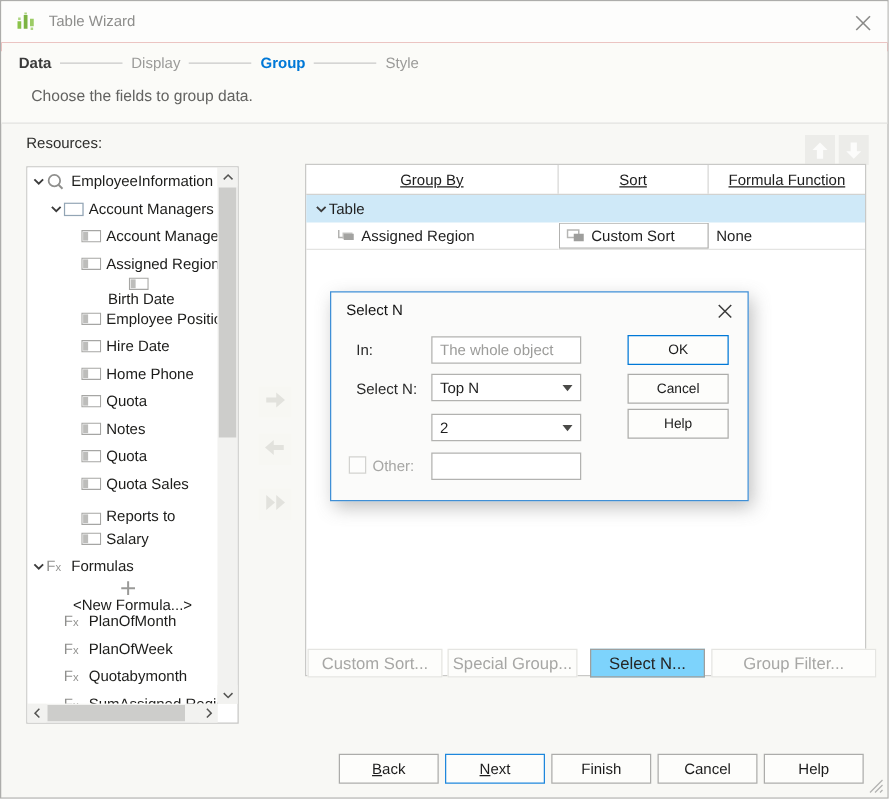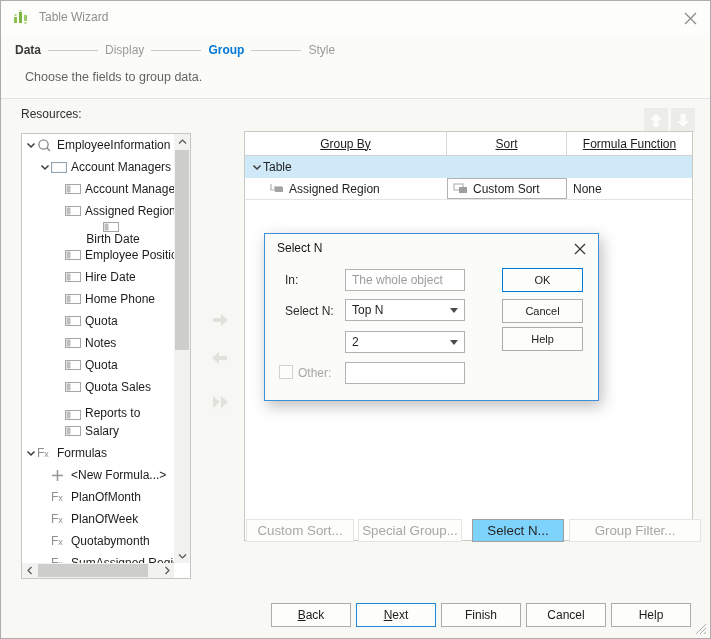--- a/index.html
+++ b/index.html
@@ -272,21 +272,21 @@
           <span class="chev">
             <svg width="10" height="7" viewBox="0 0 10 7">
               <polyline points="1.5,1.5 5,5 8.5,1.5" fill="none" stroke="#3c3c3c" stroke-width="1.5"></polyline>
             </svg>
           </span>
           <span class="ticon">
             <span class="fx-glyph">F<span class="fx-x">x</span></span>
           </span>
           <span class="tlabel">Formulas</span>
         </div>
-        <div class="tree-item" style="padding-left: 16px;">
+        <div class="tree-item" style="padding-left: 16px; flex-direction: column;">
           <span class="chev"></span>
           <span class="ticon">
             <svg width="13" height="13" viewBox="0 0 13 13">
               <line x1="6.5" y1="1" x2="6.5" y2="12" stroke="#9a9a98" stroke-width="1.6"></line>
               <line x1="1" y1="6.5" x2="12" y2="6.5" stroke="#9a9a98" stroke-width="1.6"></line>
             </svg>
           </span>
           <span class="tlabel">&lt;New Formula...&gt;</span>
         </div>
         <div class="tree-item" style="padding-left: 16px;">

